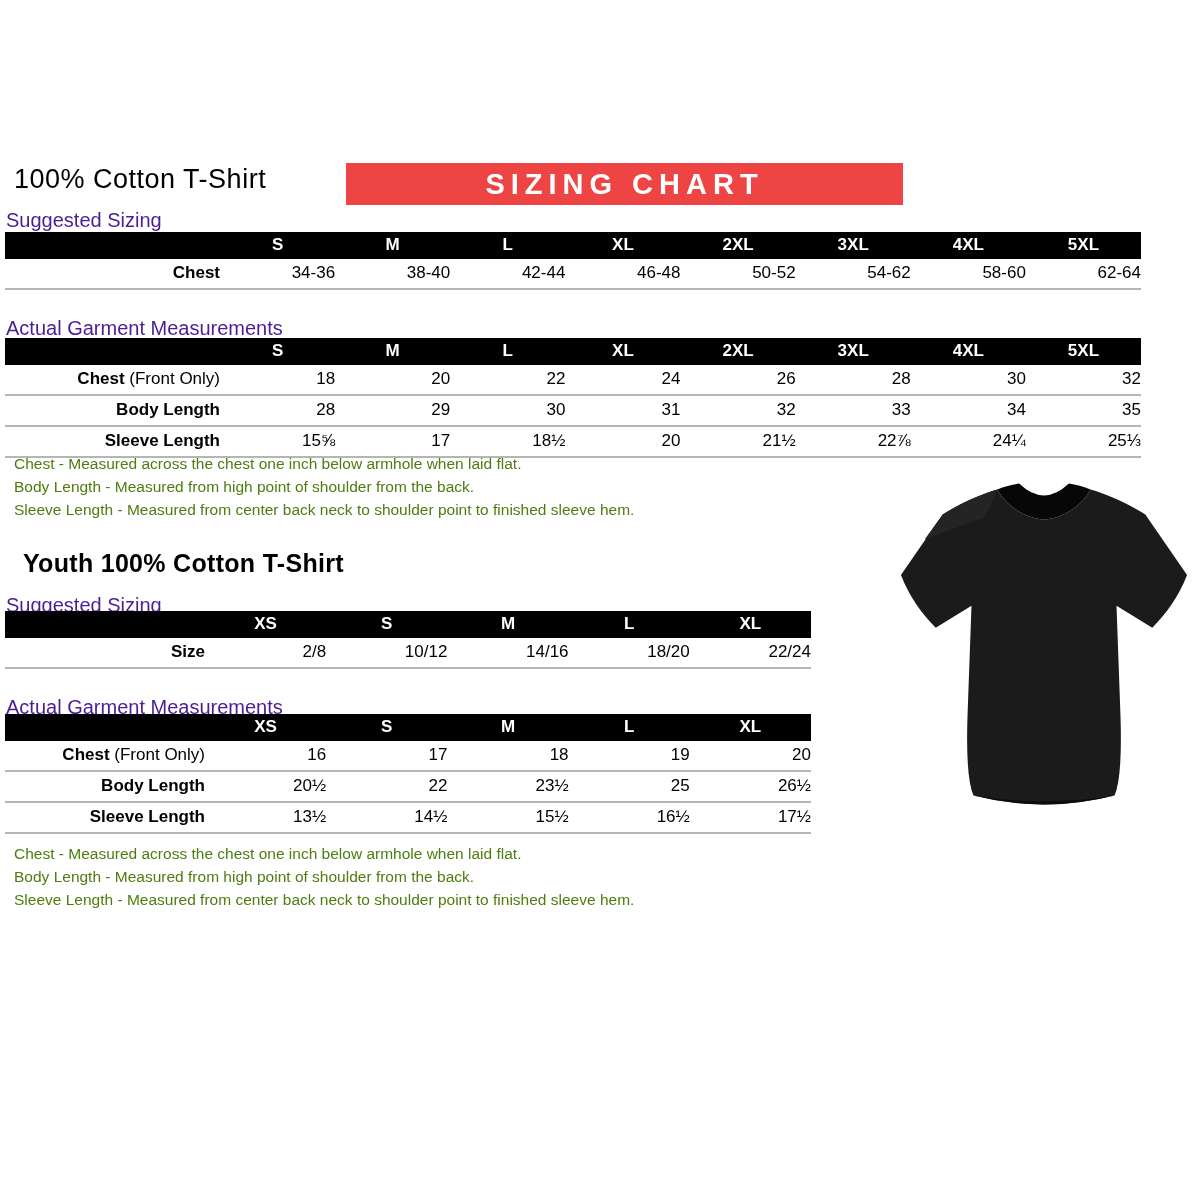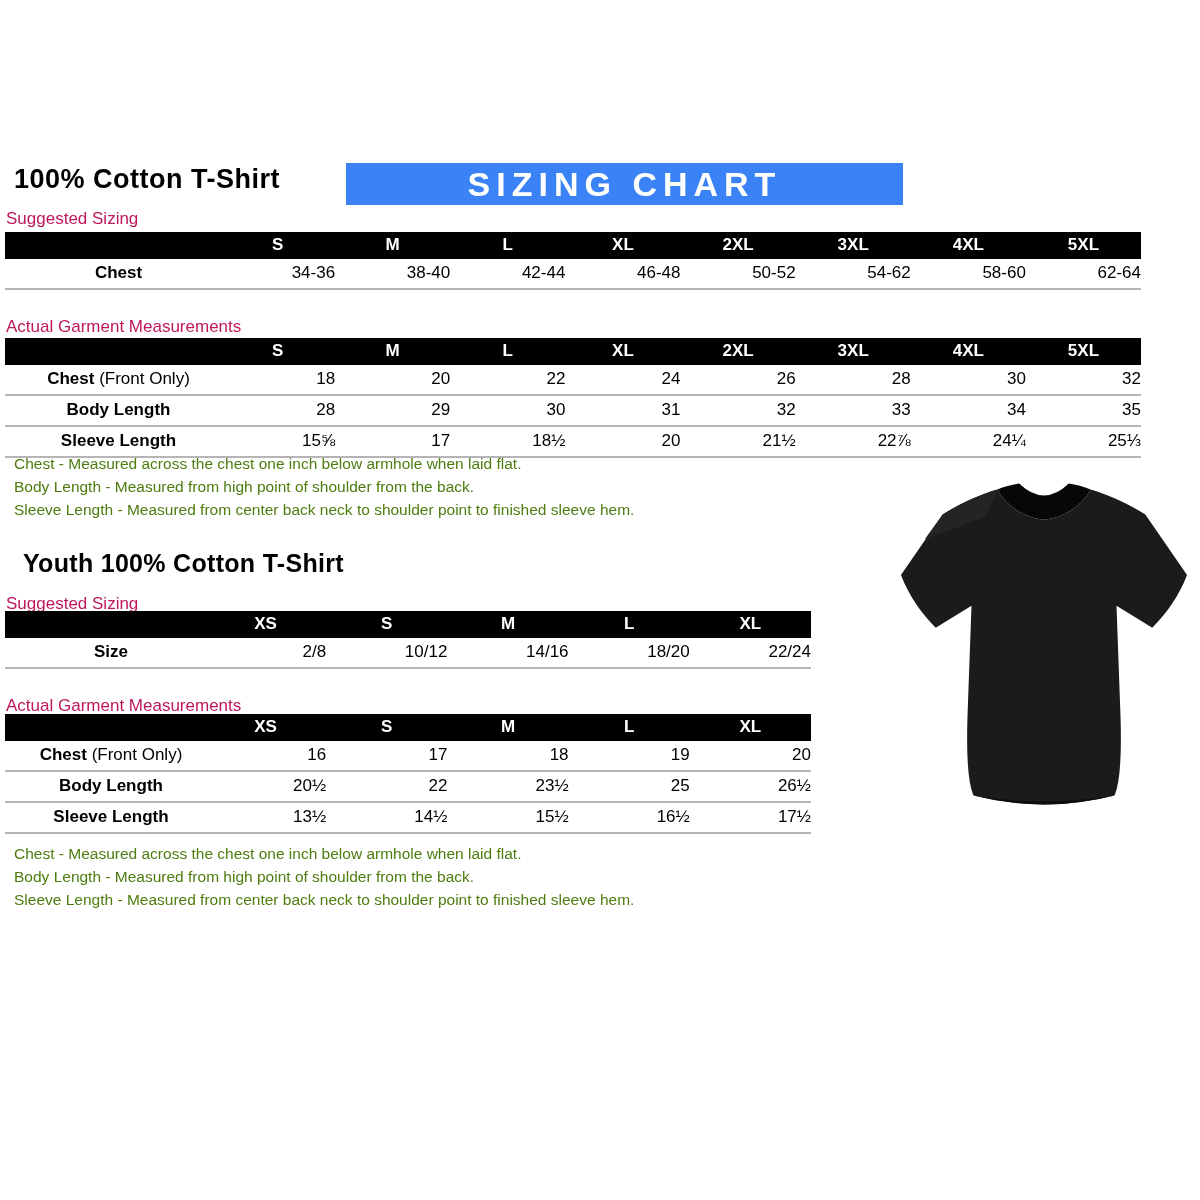--- a/index.html
+++ b/index.html
@@ -5,43 +5,43 @@
   * { margin:0; padding:0; box-sizing:border-box; }
   html,body { width:1200px; height:1200px; background:#ffffff; }
   body {
     position:relative;
     font-family:"Liberation Sans", sans-serif;
     color:#000;
     overflow:hidden;
   }
   .abs { position:absolute; }
 
-  .title { left:14px; top:164px; font-size:27px; font-weight:700; letter-spacing:0.5px; }
+  .title { left:14px; top:164px; font-size:27px; font-weight:400; letter-spacing:0.5px; }
 
   .banner {
     left:346px; top:163px; width:557px; height:42px;
-    background:#3b82f6; color:#fff;
+    background:#ef4444; color:#fff;
     display:flex; align-items:center; justify-content:center;
-    font-size:34px; font-weight:bold; letter-spacing:6px;
+    font-size:29px; font-weight:bold; letter-spacing:6px;
   }
 
-  .sec-label { font-size:17px; color:#be185d; }
+  .sec-label { font-size:20px; color:#4c1d95; }
   .adult-suggested-label { left:6px; top:209px; }
   .adult-garment-label  { left:6px; top:317px; }
   .youth-suggested-label{ left:6px; top:594px; }
   .youth-garment-label  { left:6px; top:696px; }
 
   table.size-table { border-collapse:collapse; table-layout:fixed; font-size:17px; }
   .size-table thead th {
     background:#000; color:#fff; font-weight:bold;
     text-align:center; padding:3px 0 4px; font-size:17px;
   }
   .size-table tbody tr { border-bottom:2px solid #b5b5b5; }
   .size-table td { text-align:right; padding:4px 0 5px; }
-  .size-table td.label-col { text-align:center; padding-left:12px; font-weight:400; }
+  .size-table td.label-col { text-align:right; padding-left:12px; font-weight:400; }
   .size-table td.label-col b { font-weight:bold; }
 
   .adult-table { width:1136px; }
   .adult-table .label-col { width:215px; }
   .youth-table { width:806px; }
   .youth-table .label-col { width:200px; }
 
   .adult-suggested { left:5px; top:232px; }
   .adult-garment   { left:5px; top:338px; }
   .youth-suggested { left:5px; top:611px; }

